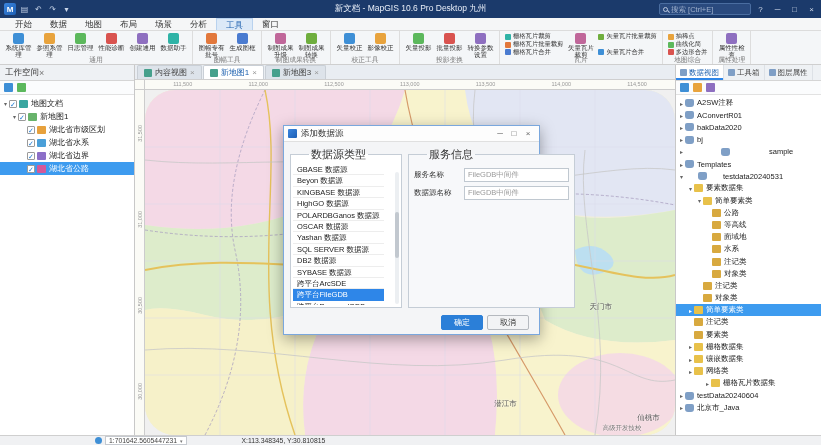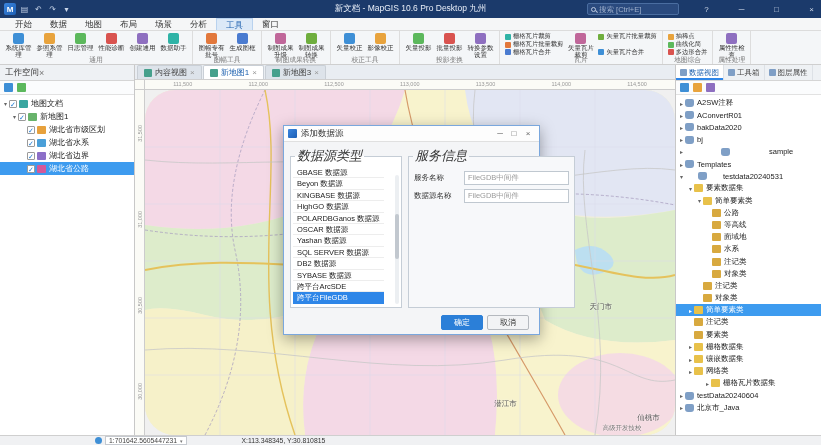--- a/index.html
+++ b/index.html
@@ -6,21 +6,21 @@
   html,body{width:821px;height:445px;overflow:hidden;}
   body{font-family:"Liberation Sans","DejaVu Sans",sans-serif;font-size:9px;color:#222;background:#e8e8e8;}
   .app{position:relative;width:821px;height:445px;display:flex;flex-direction:column;background:#f0f0f0;}
 
   
   .titlebar{height:18px;background:#1b3a6b;display:flex;align-items:center;position:relative;color:#dfe7f4;flex:none;}
   .tb-left{display:flex;align-items:center;gap:3px;padding-left:4px;z-index:2;}
   .app-logo{width:12px;height:12px;background:linear-gradient(135deg,#3b86e0,#1d5fb4);color:#fff;font-size:8px;font-weight:bold;display:flex;align-items:center;justify-content:center;border-radius:2px;}
   .tb-ic{font-size:8px;color:#c9d6ea;width:11px;text-align:center;cursor:default;}
   .tb-title{position:absolute;left:0;right:0;text-align:center;font-size:8.5px;color:#e8eef8;pointer-events:none;}
-  .tb-right{margin-left:auto;display:flex;align-items:center;gap:20px;padding-right:2px;z-index:2;}
+  .tb-right{margin-left:auto;display:flex;align-items:center;gap:2px;padding-right:2px;z-index:2;}
   .searchbox{display:flex;align-items:center;gap:3px;width:92px;height:12px;background:#2a4a7e;border:1px solid #4a6da0;border-radius:2px;padding:0 3px;}
   .mag{width:5px;height:5px;border:1px solid #b9c6dd;border-radius:50%;position:relative;flex:none;}
   .mag::after{content:"";position:absolute;width:3px;height:1px;background:#b9c6dd;transform:rotate(45deg);right:-3px;bottom:-1px;}
   .searchbox input{background:transparent;border:none;outline:none;color:#c9d4e6;font-size:7.5px;width:100%;font-family:inherit;}
   .searchbox input::placeholder{color:#9fb0cc;}
   .winctl{width:15px;text-align:center;font-size:8px;color:#cfd8e8;}
 
   
   .menubar{height:13px;background:#f5f6f7;border-bottom:1px solid #dcdcdc;display:flex;align-items:stretch;flex:none;}
   .menu-list{display:flex;padding-left:6px;}
@@ -80,21 +80,21 @@
   .mlabel.minor{font-size:6.5px;color:#777;}
 
   
   .dialog{position:absolute;left:148px;top:60px;width:257px;height:210px;background:#f4f5f7;border:1px solid #7aa7dd;box-shadow:0 4px 14px rgba(0,0,0,.35);z-index:10;display:flex;flex-direction:column;}
   .dlg-title{height:16px;display:flex;align-items:center;background:#fdfdfd;border-bottom:1px solid #e0e0e0;padding:0 4px;flex:none;}
   .dlg-ic{width:9px;height:9px;background:linear-gradient(135deg,#3b86e0,#1d5fb4);border-radius:1px;margin-right:4px;}
   .dlg-text{font-size:8.5px;color:#333;flex:1;}
   .dlg-ctl{width:14px;text-align:center;font-size:8px;color:#666;}
   .dlg-body{flex:1;display:flex;gap:6px;padding:5px 6px 2px 6px;min-height:0;}
   .fs{border:1px solid #c5cdd6;padding:2px;background:#fff;position:relative;}
-  .fs legend{font-size:13px;color:#333;padding:0 2px;margin-left:2px;background:transparent;font-style:italic;}
+  .fs legend{font-size:11px;color:#333;padding:0 2px;margin-left:16px;background:transparent;}
   .fs.left{width:112px;flex:none;display:flex;flex-direction:column;}
   .fs.right{flex:1;background:#f7f8fa;}
   .src-list{flex:1;overflow:hidden;margin-right:15px;}
   .src-item{height:11.4px;line-height:11.4px;padding-left:4px;font-size:7.5px;border-bottom:1px solid #ededed;white-space:nowrap;color:#222;}
   .src-item.selected{background:#2e86e8;color:#fff;border-bottom-color:#2e86e8;}
   .scrollbar{position:absolute;top:10px;right:2px;bottom:3px;width:4px;background:#eceff2;border-radius:2px;}
   .scrollbar .thumb{position:absolute;top:30%;height:35%;width:4px;background:#c2c8cf;border-radius:2px;}
   .frow{display:flex;align-items:center;margin:4px 3px;}
   .flabel{font-size:7.5px;color:#333;width:50px;flex:none;}
   .finput{flex:1;height:14px;border:1px solid #c0c8d0;background:#fff;font-size:7.5px;color:#9a9a9a;padding:4px 3px;font-family:inherit;outline:none;}

